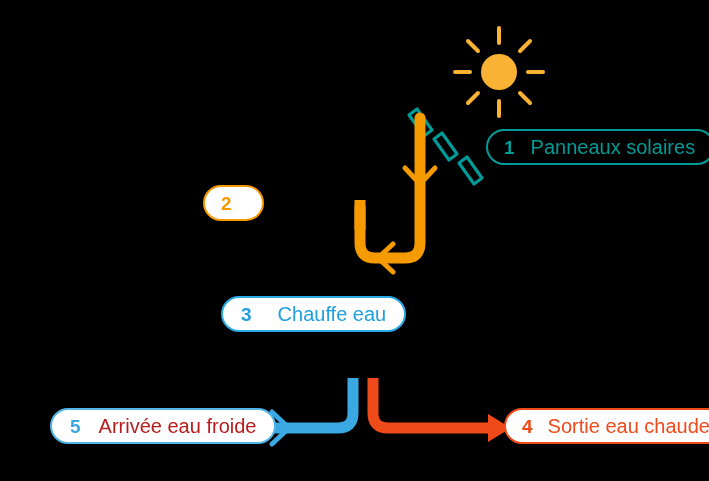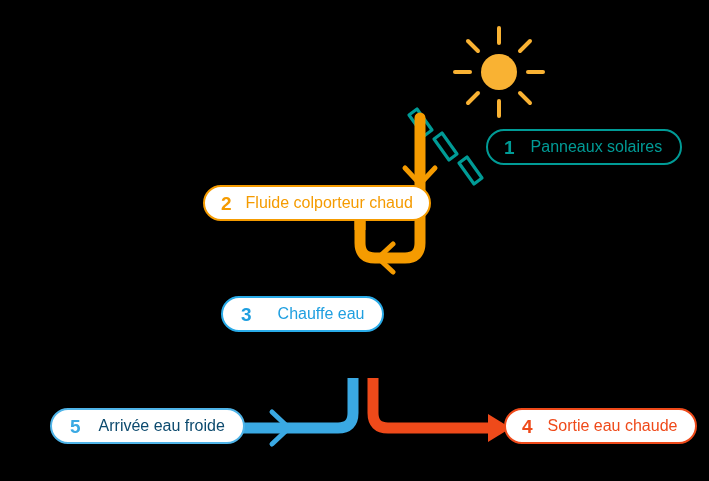--- a/index.html
+++ b/index.html
@@ -4,21 +4,21 @@
 <style>
   html,body{margin:0;padding:0;background:#000;}
   body{width:709px;height:481px;overflow:hidden;
        font-family:"Liberation Sans","DejaVu Sans",sans-serif;}
   #stage{position:relative;width:709px;height:481px;background:#000;}
   svg.layer{position:absolute;left:0;top:0;width:709px;height:481px;}
 
   .pill{position:absolute;display:flex;align-items:center;
         border-radius:40px;box-sizing:border-box;white-space:nowrap;}
   .pill .num{font-weight:bold;font-size:19px;line-height:1;}
-  .pill .txt{font-size:16px;line-height:1;}
+  .pill .txt{font-size:20px;line-height:1;}
 
   
   #pill-1{left:486px;top:129px;height:36px;padding:0 18px 0 16px;
           background:transparent;border:2px solid #009b96;}
   #pill-1 .num{color:#009b96;margin-right:16px;}
   #pill-1 .txt{color:#009b96;}
 
   
   #pill-2{left:203px;top:185px;height:36px;padding:0 16px 0 16px;
           background:#ffffff;border:2px solid #f59b00;}
@@ -34,21 +34,21 @@
   
   #pill-4{left:504px;top:408px;height:36px;padding:0 18px 0 16px;
           background:#ffffff;border:2px solid #ef4a1a;}
   #pill-4 .num{color:#ef4a1a;margin-right:15px;}
   #pill-4 .txt{color:#ef4a1a;}
 
   
   #pill-5{left:50px;top:408px;height:36px;padding:0 18px 0 18px;
           background:#ffffff;border:2px solid #4fb4e8;}
   #pill-5 .num{color:#3aa9e3;margin-right:18px;}
-  #pill-5 .txt{color:#0c4a6e;}
+  #pill-5 .txt{color:#b91c1c;}
 </style>
 </head>
 <body>
 
 <div id="stage">
 
   <svg class="layer" viewBox="0 0 709 481">
 
     <g stroke="#f9b233" stroke-width="4" stroke-linecap="round" fill="none">
       <circle cx="499" cy="72" r="18" fill="#f9b233" stroke="none"></circle>
@@ -90,21 +90,20 @@
 
   </svg>
 
   <div class="pill" id="pill-1">
     <span class="num">1</span>
     <span class="txt">Panneaux solaires</span>
   </div>
 
   <div class="pill" id="pill-2">
     <span class="num">2</span>
-    <span class="txt">Fluide colporteur chaud</span>
   </div>
 
   <div class="pill" id="pill-3">
     <span class="num">3</span>
     <span class="txt">Chauffe eau</span>
   </div>
 
   <div class="pill" id="pill-4">
     <span class="num">4</span>
     <span class="txt">Sortie eau chaude</span>

